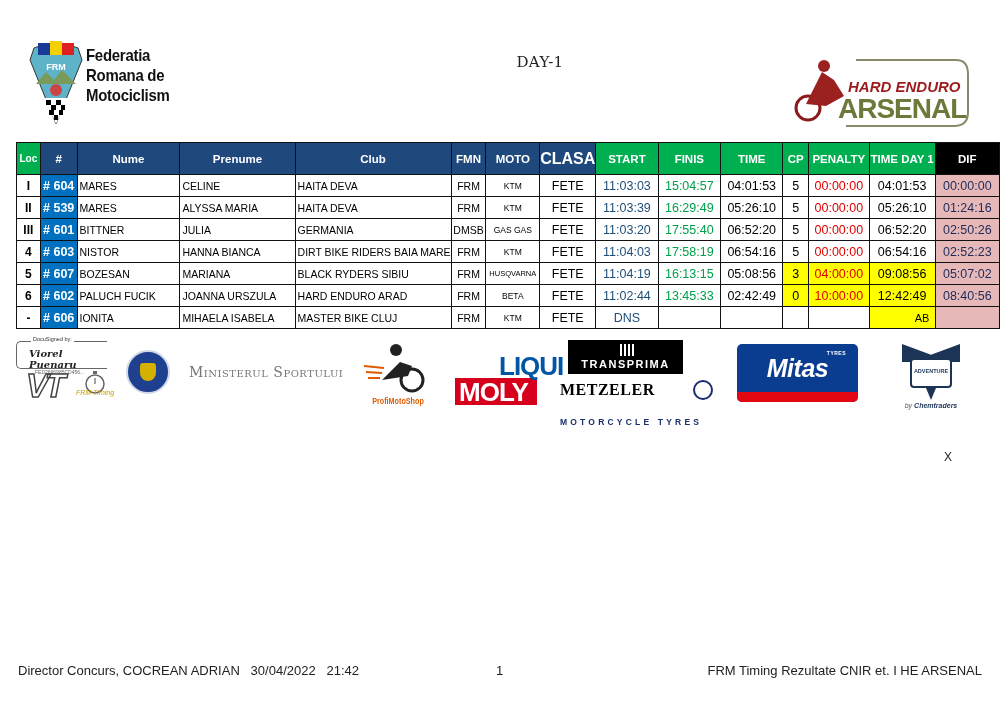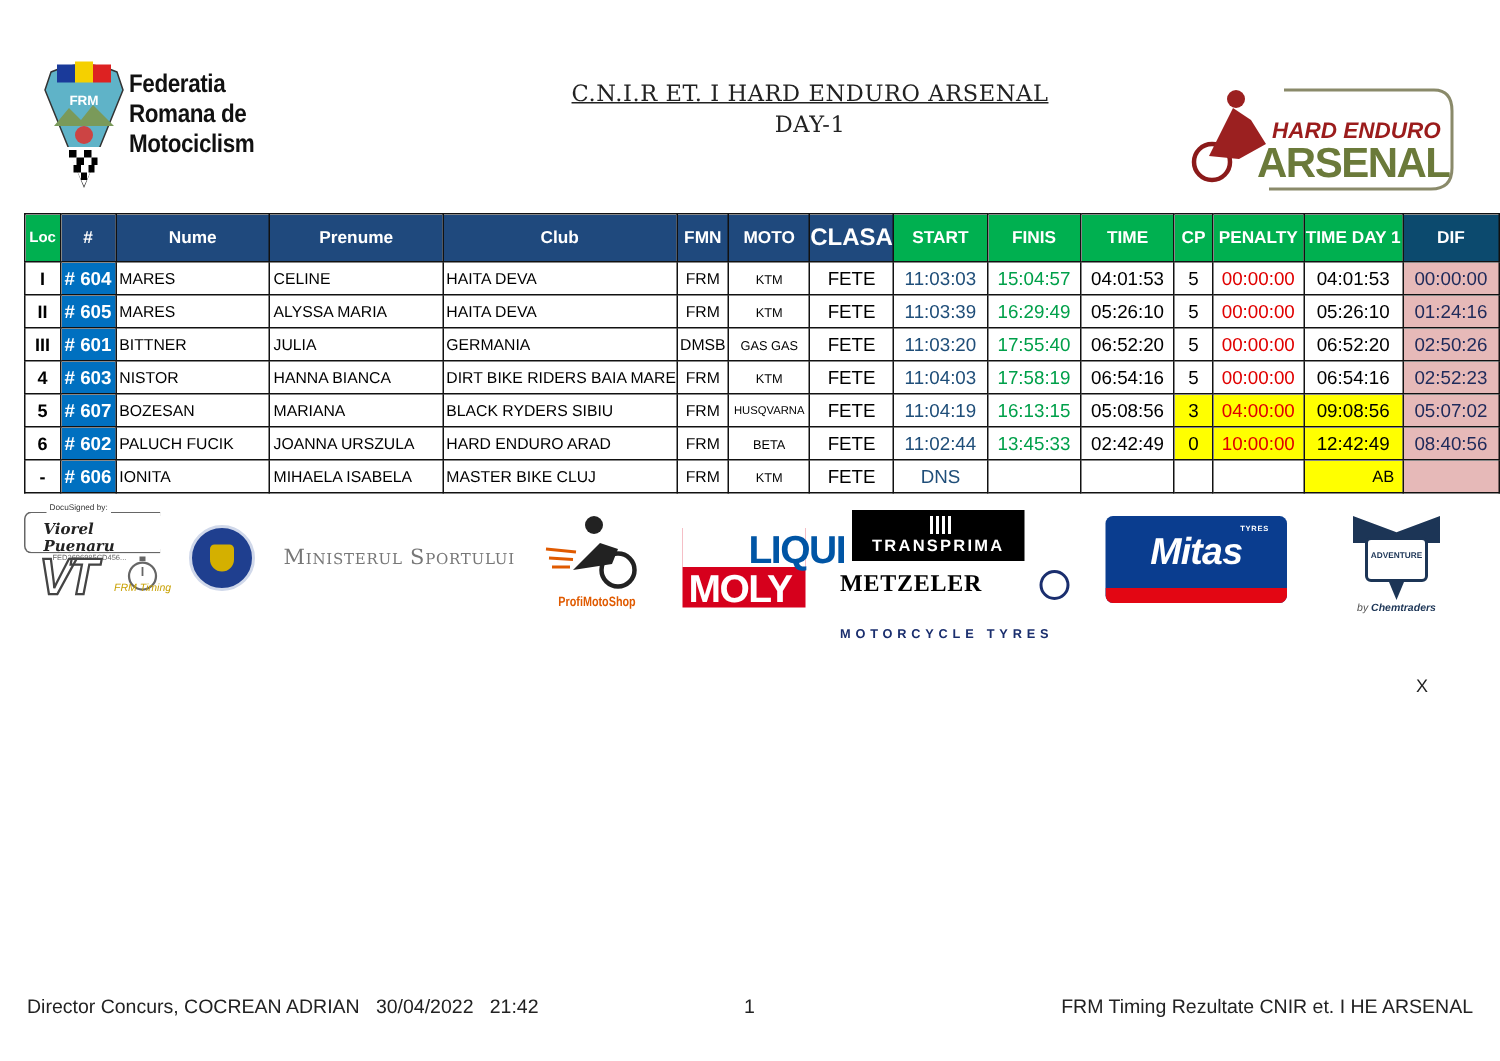--- a/index.html
+++ b/index.html
@@ -15,21 +15,21 @@
   .title-block .u { text-decoration:underline; }
 
   .arsenal-logo { position:absolute; left:786px; top:52px; width:186px; height:78px; }
 
   
   .results { position:absolute; left:16px; top:142px; border-collapse:collapse; table-layout:fixed; font-family:"Liberation Sans", sans-serif; }
   .results th, .results td { border:1.5px solid #111; padding:0; height:21px; font-size:11px; white-space:nowrap; overflow:hidden; }
   .results th { height:31px; font-weight:bold; color:#fff; font-size:11.5px; text-align:center; }
   .h-blue { background:#1f497d; }
   .h-green { background:#00b050; }
-  .h-pink { background:#0c4a6e; color:#fff !important; }
+  .h-pink { background:#000000; color:#fff !important; }
   .h-clasa { font-size:16px !important; }
   .h-loc { font-size:10px !important; }
 
   .c-loc { text-align:center; font-weight:bold; font-size:12px !important; }
   .c-num { background:#0070c0; color:#fff; font-weight:bold; font-size:12.5px !important; text-align:center; }
   .c-text { text-align:left; padding-left:2px !important; font-size:10.5px !important; }
   .c-center { text-align:center; font-size:10.5px !important; }
   .c-moto { text-align:center; font-size:8.5px !important; }
   .c-clasa { text-align:center; font-size:12.5px !important; }
   .c-start { text-align:center; color:#1f4e79; font-size:12.5px !important; }
@@ -108,21 +108,20 @@
     <rect x="26" y="75" width="4" height="5" fill="#000"></rect>
   </svg>
   <div class="frm-text">
     <div>Federatia</div>
     <div>Romana de</div>
     <div>Motociclism</div>
   </div>
 </div>
 
 <div class="title-block">
-  <div class="u">C.N.I.R ET. I HARD ENDURO ARSENAL</div>
   <div>DAY-1</div>
 </div>
 
 <svg class="arsenal-logo" viewBox="0 0 186 78">
   <path d="M70 8 L170 8 Q182 8 182 22 L182 60 Q182 74 168 74 L60 74" fill="none" stroke="#8a8a6a" stroke-width="2"></path>
   <circle cx="22" cy="56" r="12" fill="none" stroke="#8b1a1a" stroke-width="3"></circle>
   <path d="M20 52 L36 20 L48 28 L58 44 L40 54 Z" fill="#9b2020"></path>
   <circle cx="38" cy="14" r="6" fill="#9b2020"></circle>
   <text x="62" y="40" font-size="15" font-weight="bold" fill="#9b1c1c" font-family="Liberation Sans, sans-serif" font-style="italic">HARD ENDURO</text>
   <text x="52" y="66" font-size="28" font-weight="bold" fill="#6b7a3a" font-family="Liberation Sans, sans-serif" letter-spacing="-1">ARSENAL</text>
@@ -178,21 +177,21 @@
       <td class="c-start">11:03:03</td>
       <td class="c-finis">15:04:57</td>
       <td class="c-time">04:01:53</td>
       <td class="c-cp">5</td>
       <td class="c-pen">00:00:00</td>
       <td class="c-td1">04:01:53</td>
       <td class="c-dif">00:00:00</td>
     </tr>
     <tr>
       <td class="c-loc">II</td>
-      <td class="c-num"># 605</td>
+      <td class="c-num"># 539</td>
       <td class="c-text">MARES</td>
       <td class="c-text">ALYSSA MARIA</td>
       <td class="c-text">HAITA DEVA</td>
       <td class="c-center">FRM</td>
       <td class="c-moto">KTM</td>
       <td class="c-clasa">FETE</td>
       <td class="c-start">11:03:39</td>
       <td class="c-finis">16:29:49</td>
       <td class="c-time">05:26:10</td>
       <td class="c-cp">5</td>

